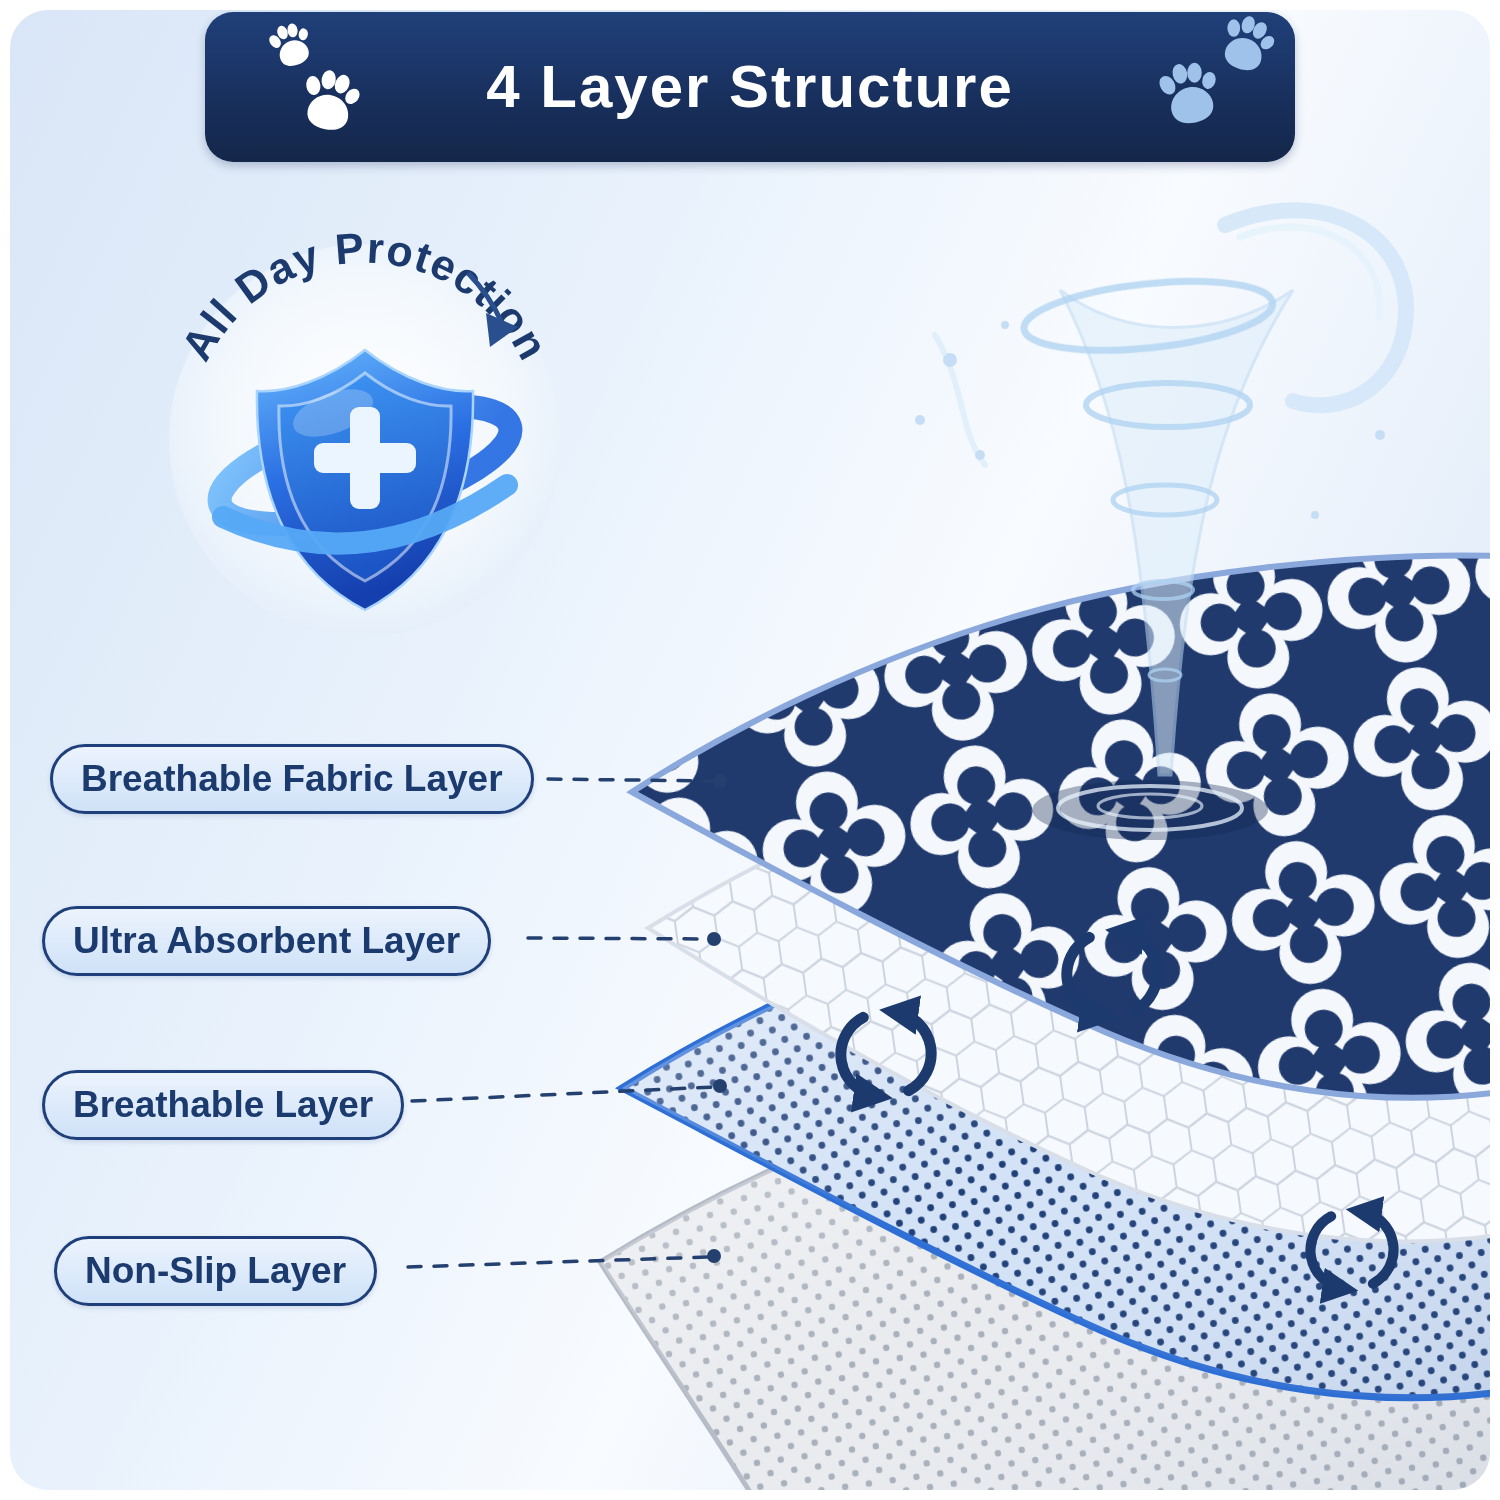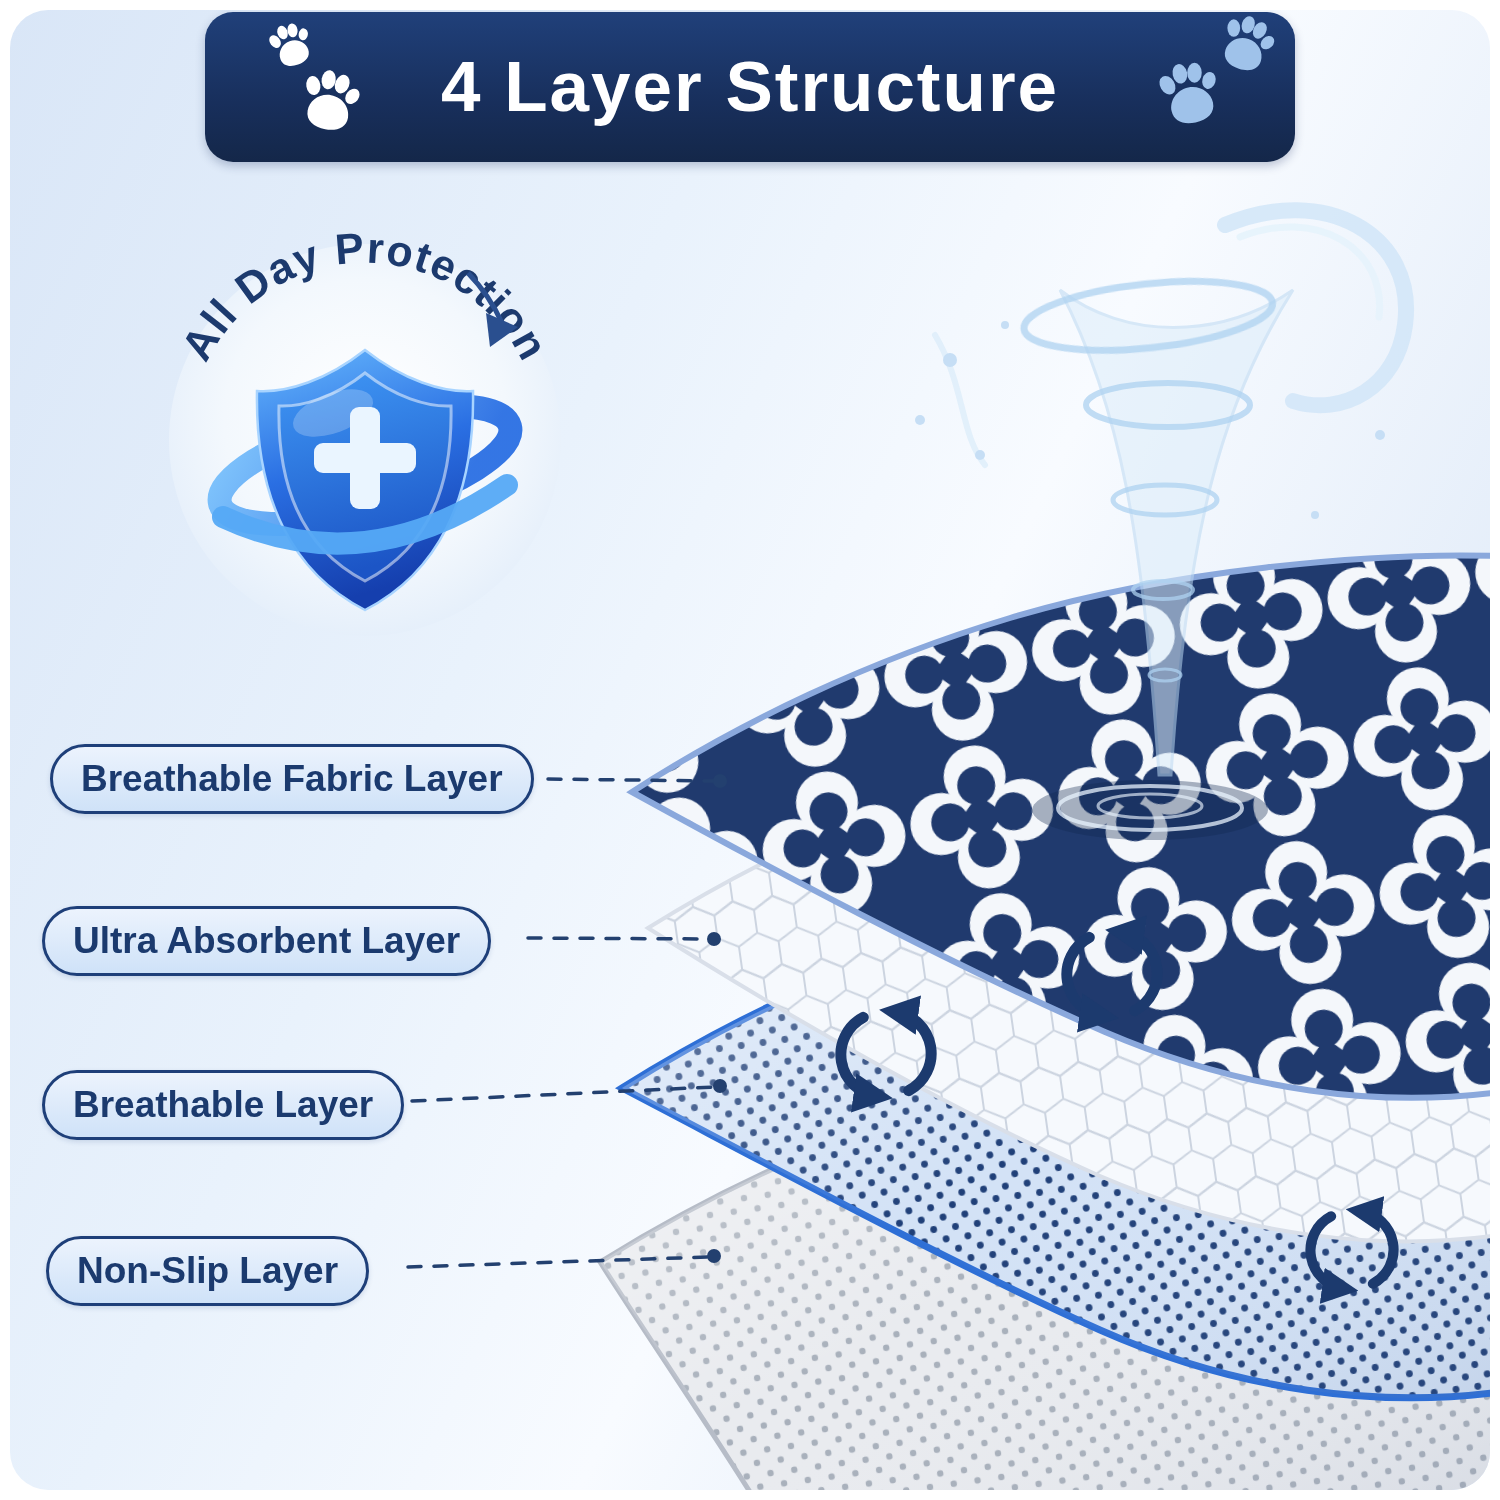--- a/index.html
+++ b/index.html
@@ -7,32 +7,32 @@
          font-family:"Liberation Sans",sans-serif;}
   .card{position:absolute;inset:10px;border-radius:38px;overflow:hidden;
         background:linear-gradient(115deg,#d9e6f7 0%,#e9f2fc 35%,#f8fbff 58%,#d5e3f5 100%);}
   .inner{position:absolute;left:-10px;top:-10px;width:1500px;height:1500px;}
   .scene{position:absolute;left:0;top:0;width:1500px;height:1500px;pointer-events:none;}
   .badge-svg{position:absolute;left:150px;top:205px;width:440px;height:470px;}
   .banner{position:absolute;left:205px;top:12px;width:1090px;height:150px;border-radius:28px;
           background:linear-gradient(180deg,#20407a 0%,#182f5c 60%,#142749 100%);
           box-shadow:0 4px 10px rgba(20,40,90,.25);}
   .banner-title{position:absolute;inset:0;text-align:center;line-height:150px;
-                font-size:71px;font-weight:700;color:#ffffff;letter-spacing:2px;}
+                font-size:60px;font-weight:700;color:#ffffff;letter-spacing:2px;}
   .paw{position:absolute;}
   .paw-w{fill:#ffffff;}
   .paw-b{fill:#9fc2ea;}
   .label-pill{position:absolute;display:inline-block;padding:11px 28px;border:3px solid #1e3f79;
               border-radius:48px;background:linear-gradient(180deg,#ecf3fd,#cfe2f8);
               color:#1b3a6e;font-size:37px;font-weight:700;white-space:nowrap;
               box-shadow:0 2px 5px rgba(30,60,120,.15);}
   .lp1{left:50px;top:744px;}
   .lp2{left:42px;top:906px;}
   .lp3{left:42px;top:1070px;}
-  .lp4{left:46px;top:1236px;}
+  .lp4{left:54px;top:1236px;}
 </style>
 </head>
 <body>
 
 <div class="stage">
   <div class="card">
     <div class="inner">
 
       <svg width="0" height="0" style="position:absolute" aria-hidden="true">
         <defs>

